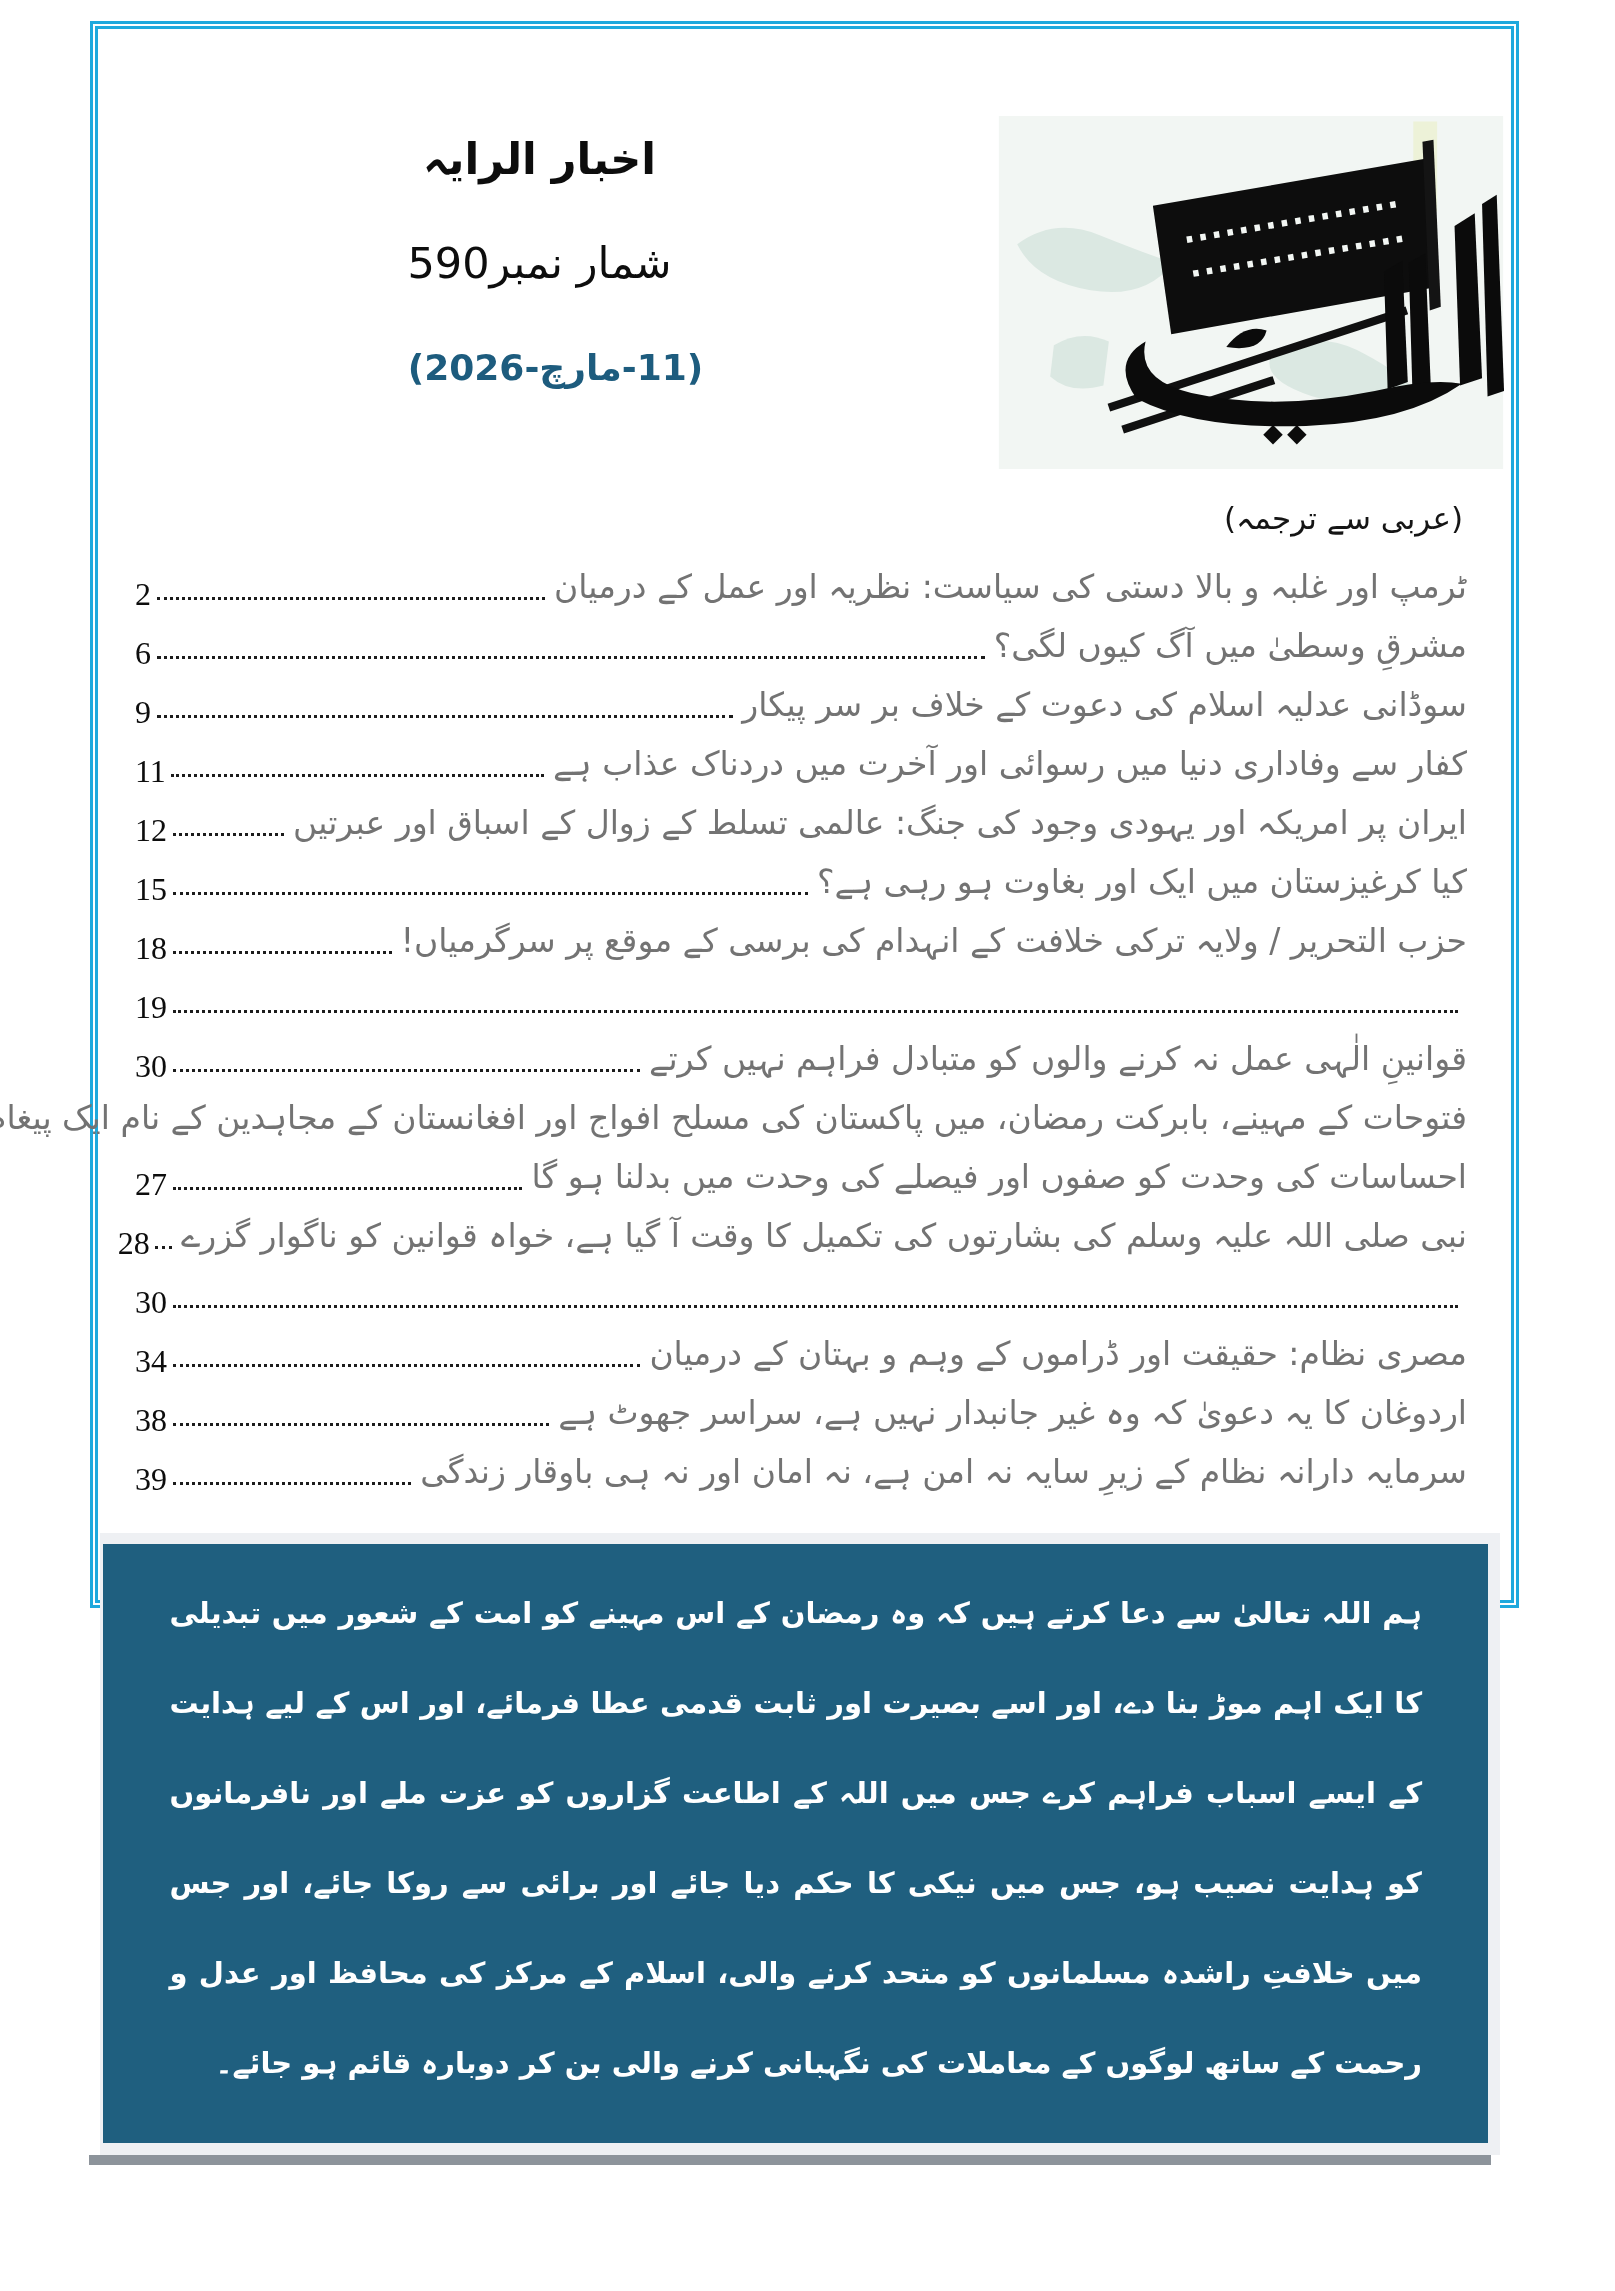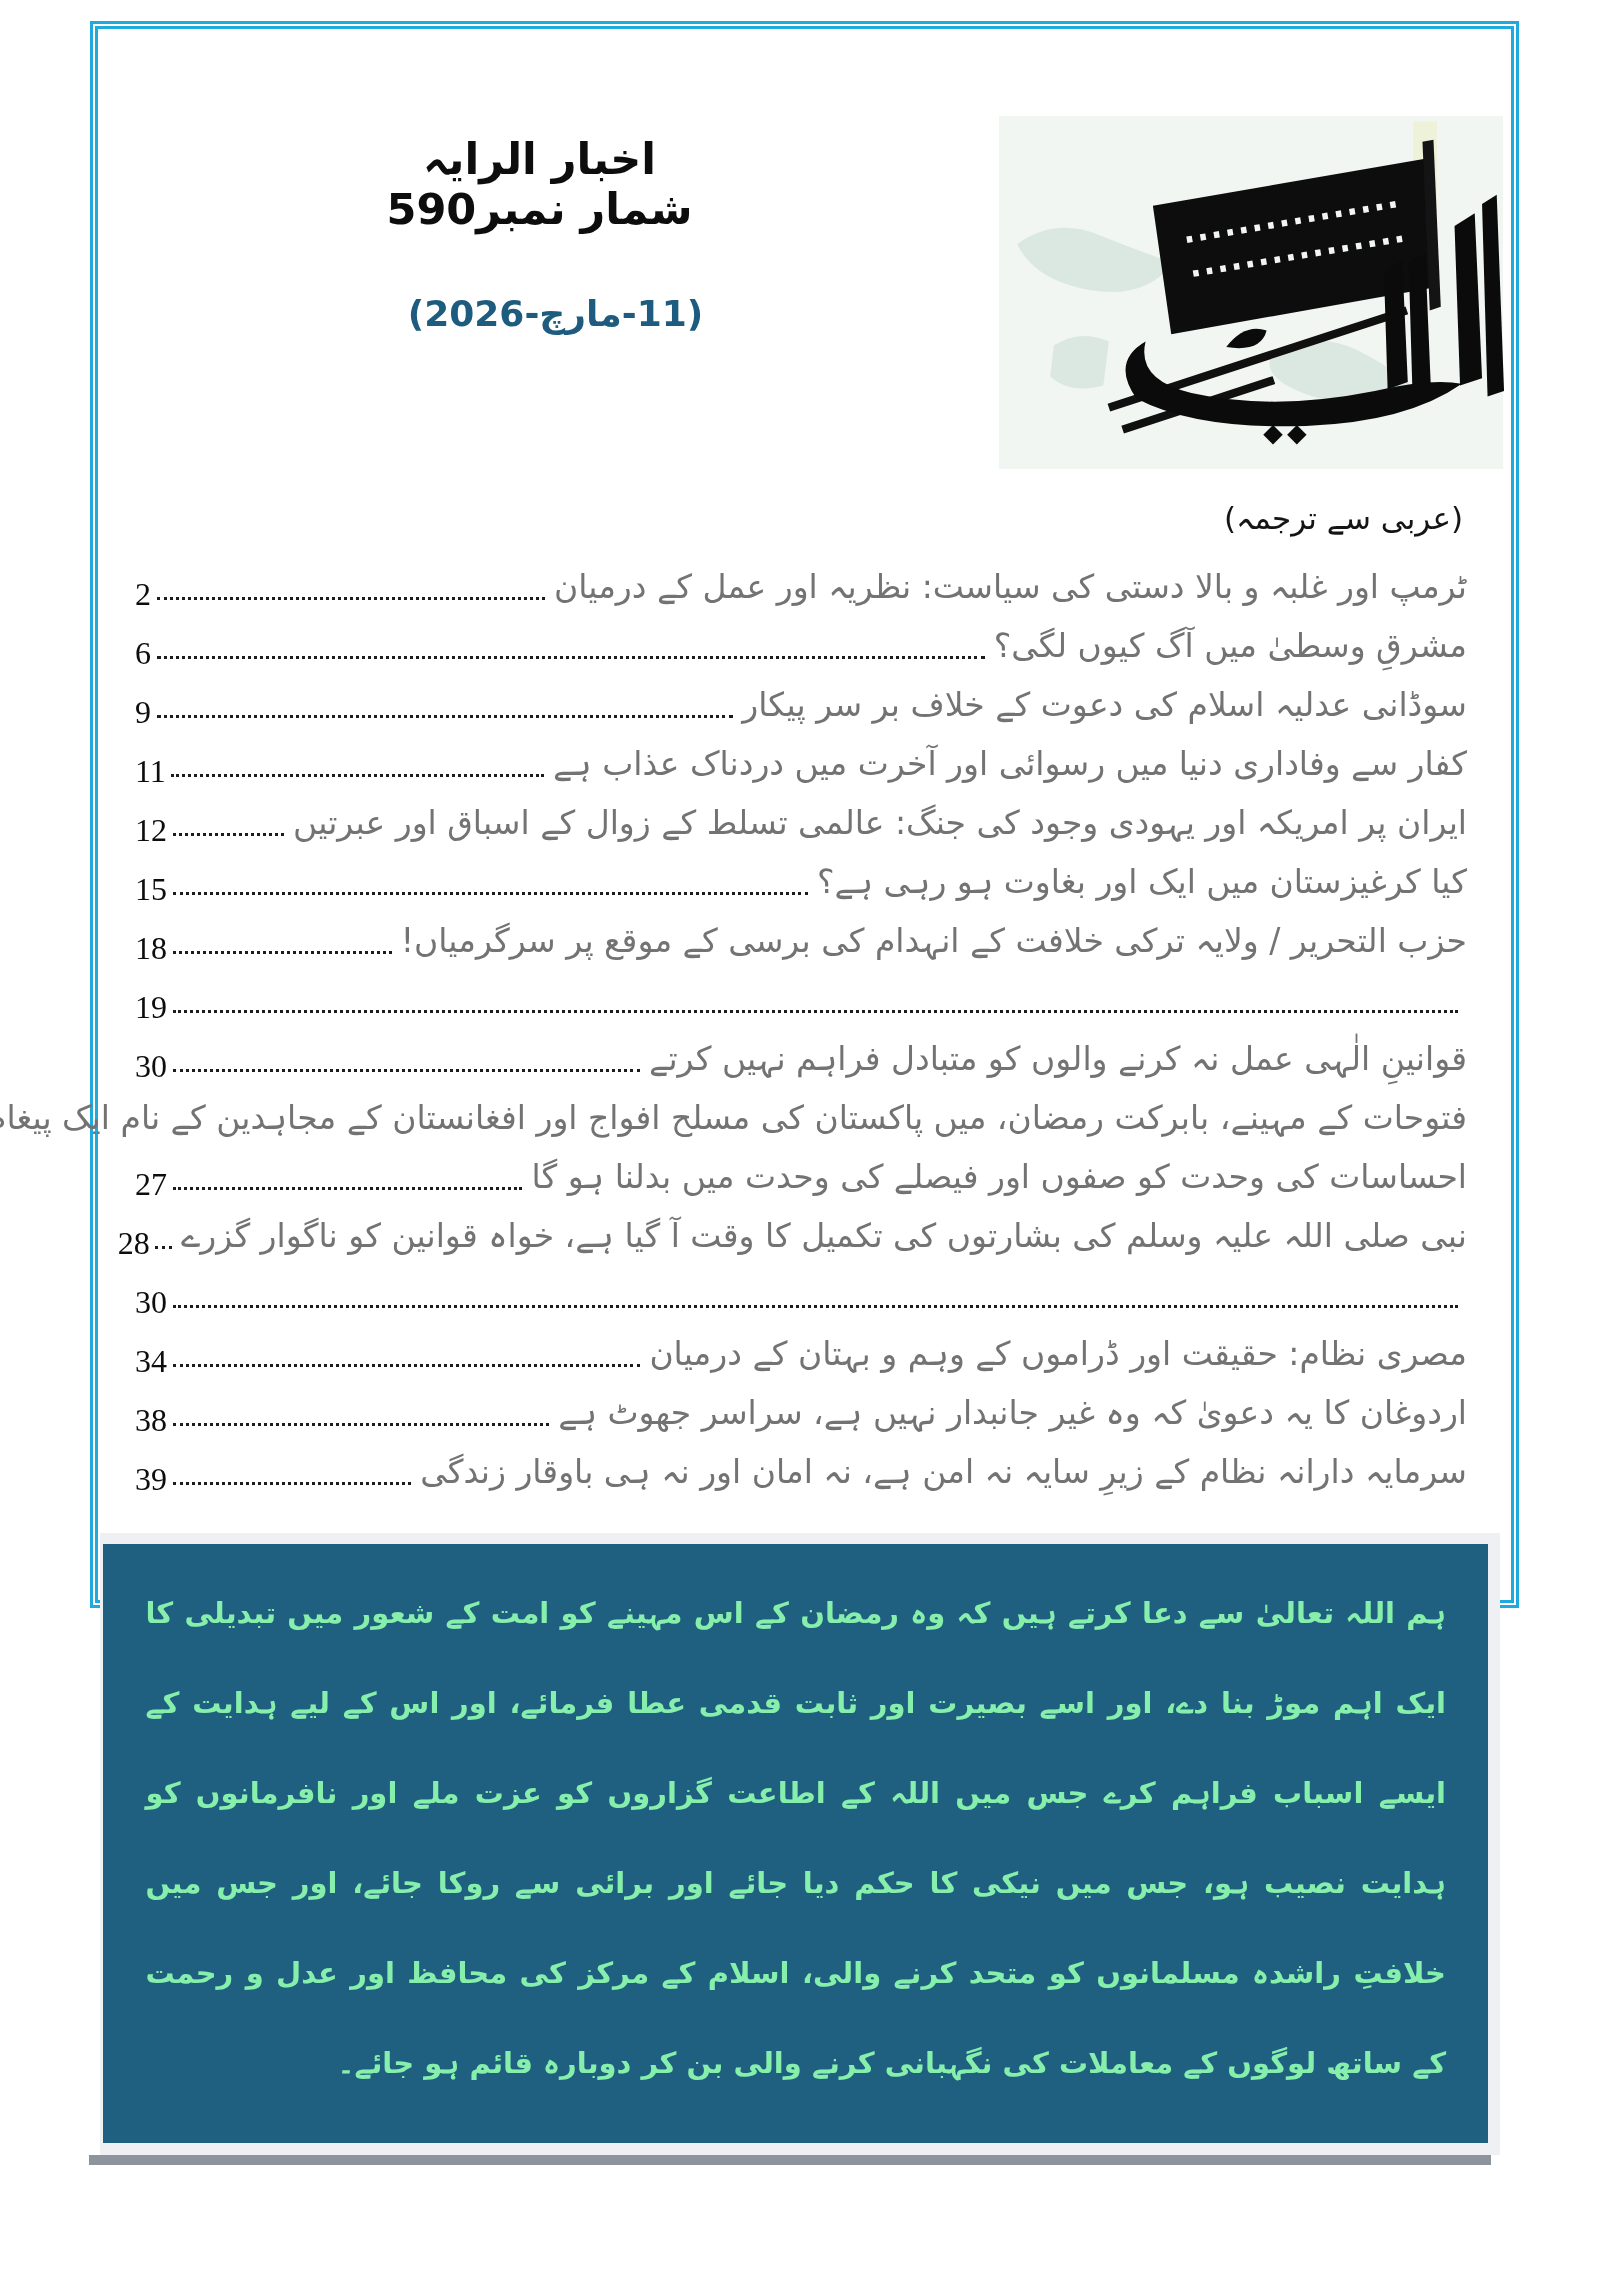--- a/index.html
+++ b/index.html
@@ -8,38 +8,38 @@
     font-family:"DejaVu Sans",sans-serif;color:#111;overflow:hidden;
   }
   .frame{
     position:absolute;left:90px;top:21px;width:1429px;height:1587px;
     border:8.3px double #1fa9dd;box-sizing:border-box;background:#ffffff;
   }
   
   .header{display:flex;align-items:flex-start;padding-top:85px;}
   .titles{flex:1;text-align:center;padding-top:20px;}
   .title-main{font-size:43px;font-weight:bold;color:#0d0d0d;}
-  .title-issue{font-size:43px;font-weight:bold;color:#0d0d0d;}
+  .title-issue{font-size:43px;font-weight:normal;color:#0d0d0d;margin-top:54px;}
   .date-line{font-size:36px;font-weight:bold;color:#1d5c7e;margin-top:59px;direction:rtl;padding-left:32px;}
   .logo{width:506px;height:353px;flex:none;margin:1.8px 7.4px 0 16.6px;}
   .logo svg{width:100%;height:100%;display:block;}
   
   .section-heading{text-align:right;direction:rtl;padding:31px 48px 0 0;font-size:31px;color:#151515;}
   
   .toc{padding:18.5px 44px 0 37px;}
   .toc-row{display:flex;direction:rtl;align-items:flex-end;height:59px;}
   .toc-title{font-size:33px;color:#737373;white-space:nowrap;line-height:1.15;padding-bottom:7.4px;}
   .toc-dots{flex:1;min-width:16.6px;border-bottom:3.7px dotted #1c1c1c;margin:0 9.2px 13px 5.5px;}
   .toc-page{font-family:"Liberation Serif",serif;font-size:32px;line-height:1;color:#0d0d0d;padding-bottom:3.7px;}
   
   .quote-wrap{margin:35px 11px 0 1.8px;background:#eef0f3;padding:11px 12px 12px 3.7px;position:relative;}
   .quote-wrap::after{content:"";position:absolute;left:-11px;right:9.2px;bottom:-10px;height:10px;background:#8d949b;}
   .quote{
-    background:#1f5f7f;color:#86efac;direction:rtl;text-align:justify;
-    font-weight:bold;font-size:29px;line-height:90px;padding:24px 42px 35px;
+    background:#1f5f7f;color:#ffffff;direction:rtl;text-align:justify;
+    font-weight:bold;font-size:29px;line-height:90px;padding:24px 66px 35px;
   }
 </style>
 </head>
 <body>
 
 <div class="frame">
 
   <div class="header">
     <div class="titles">
       <div class="title-main">اخبار الرایہ</div>

